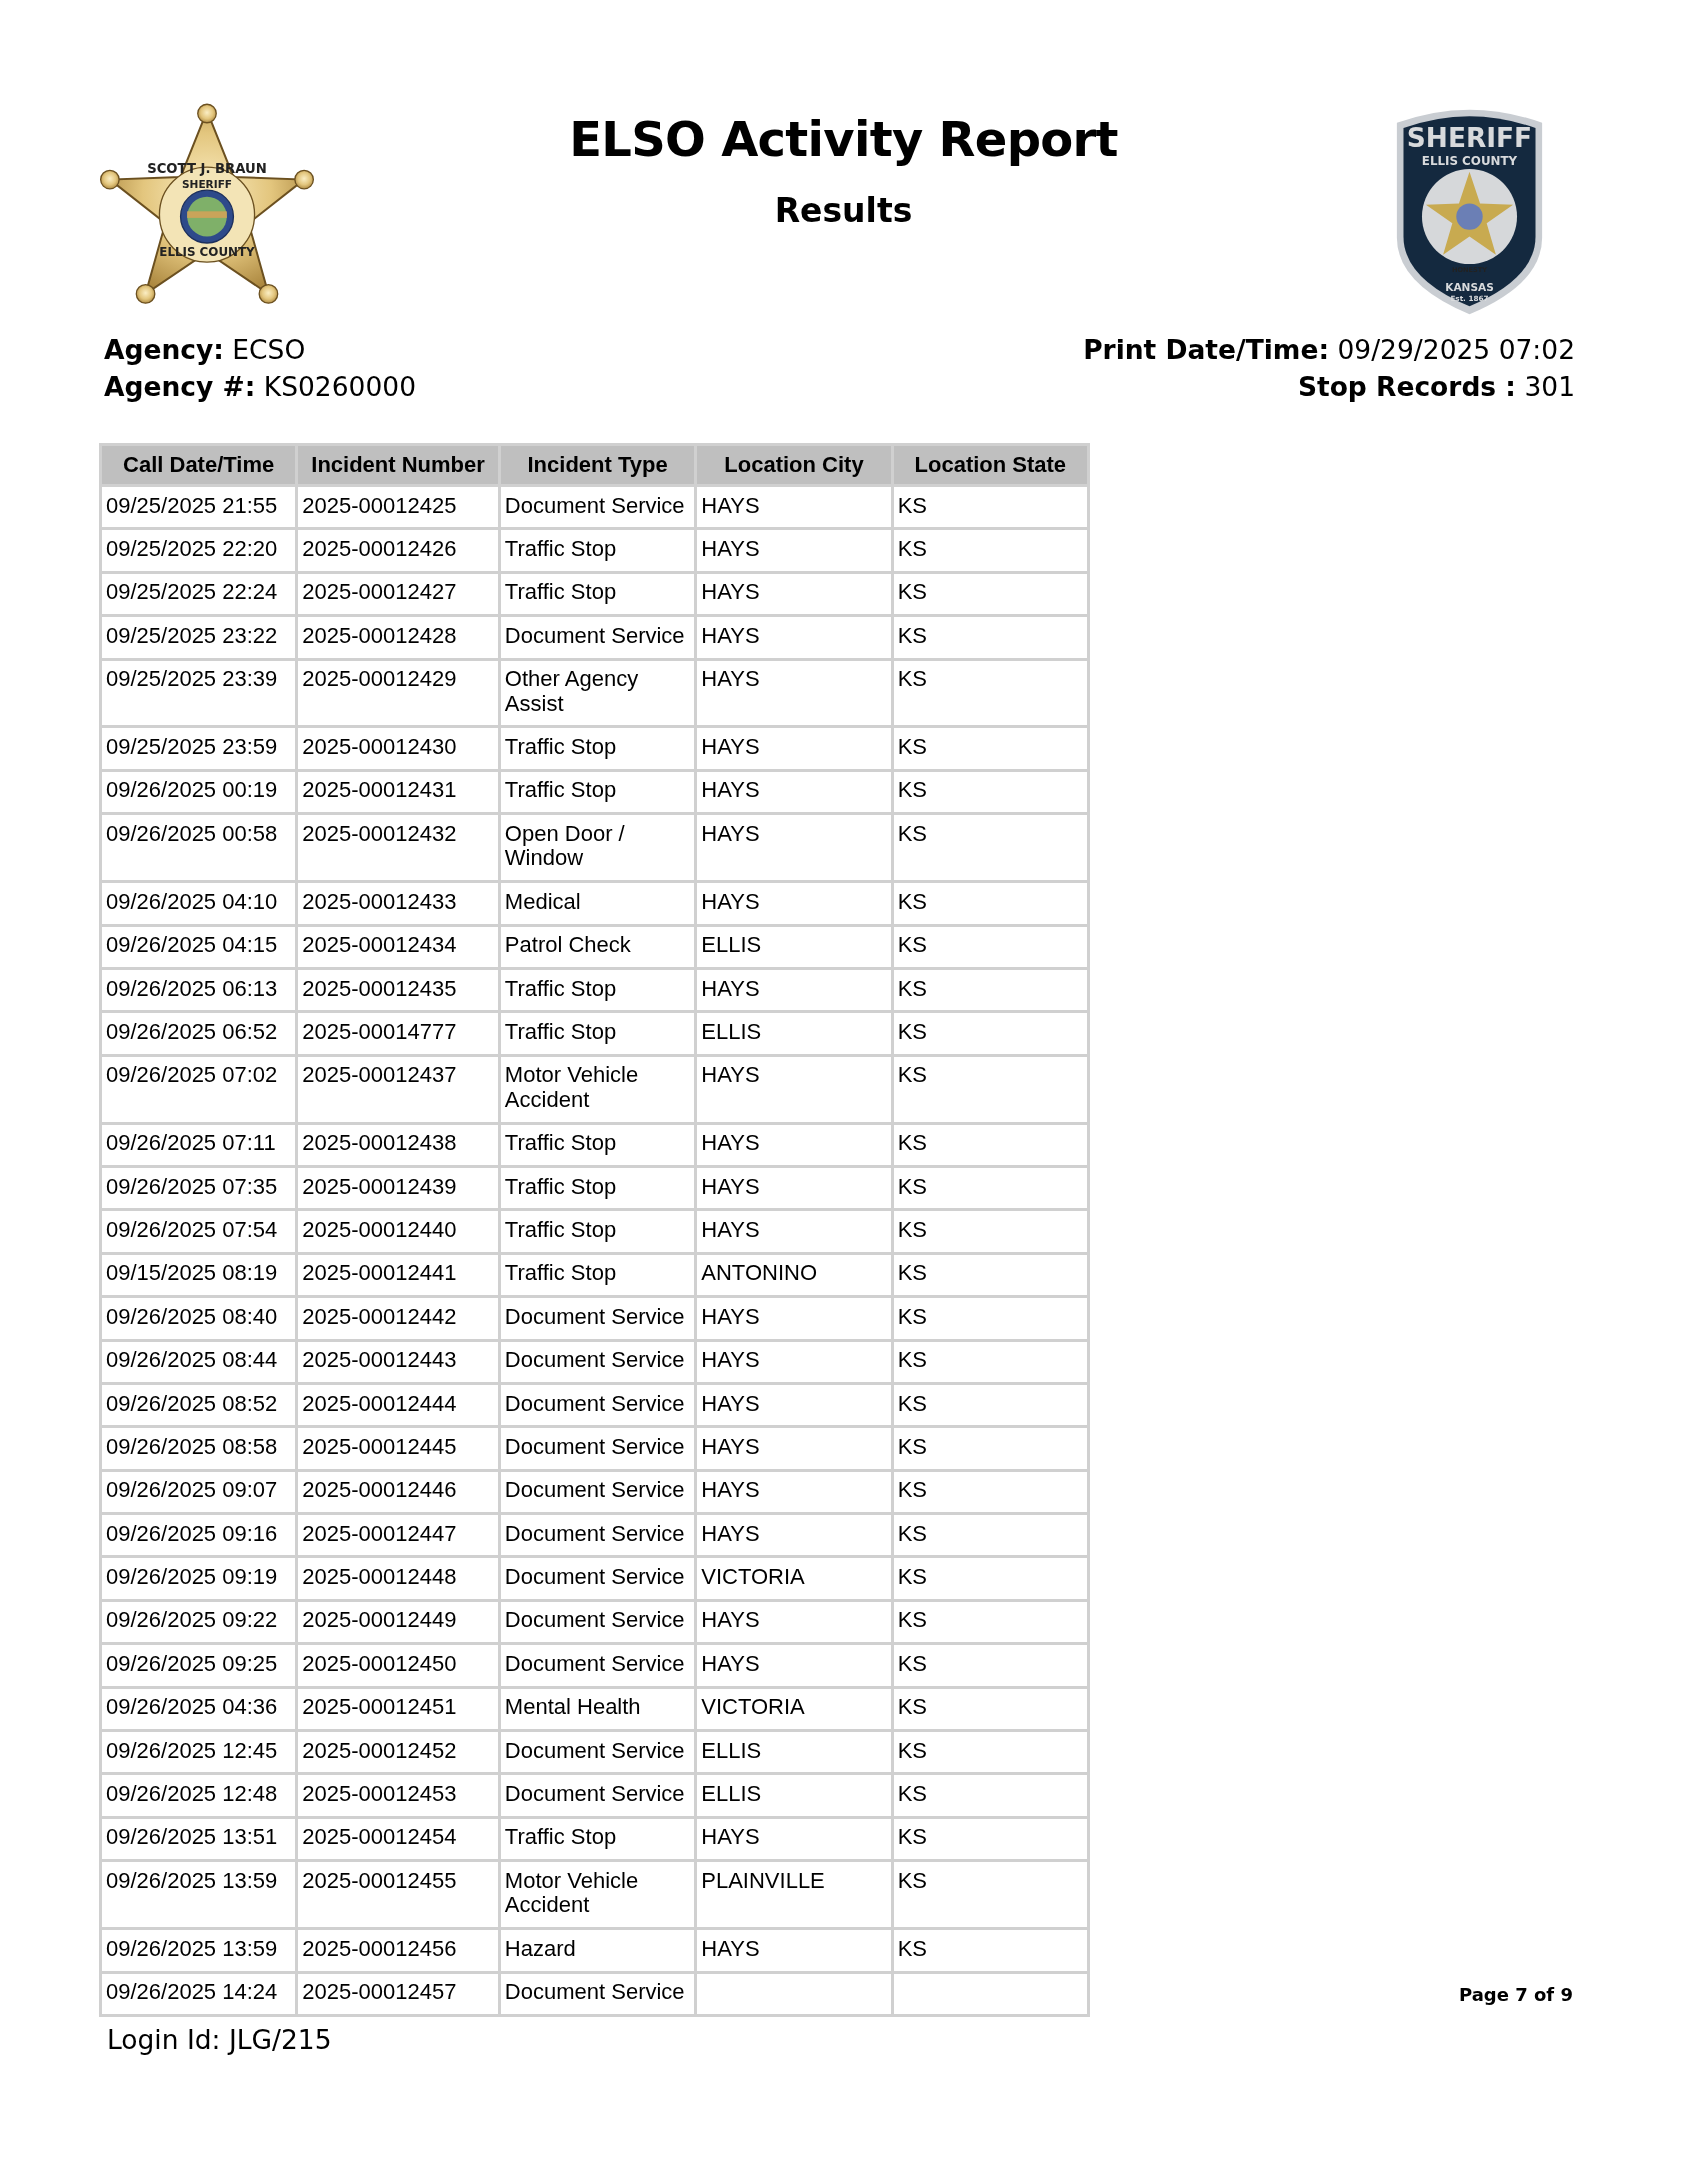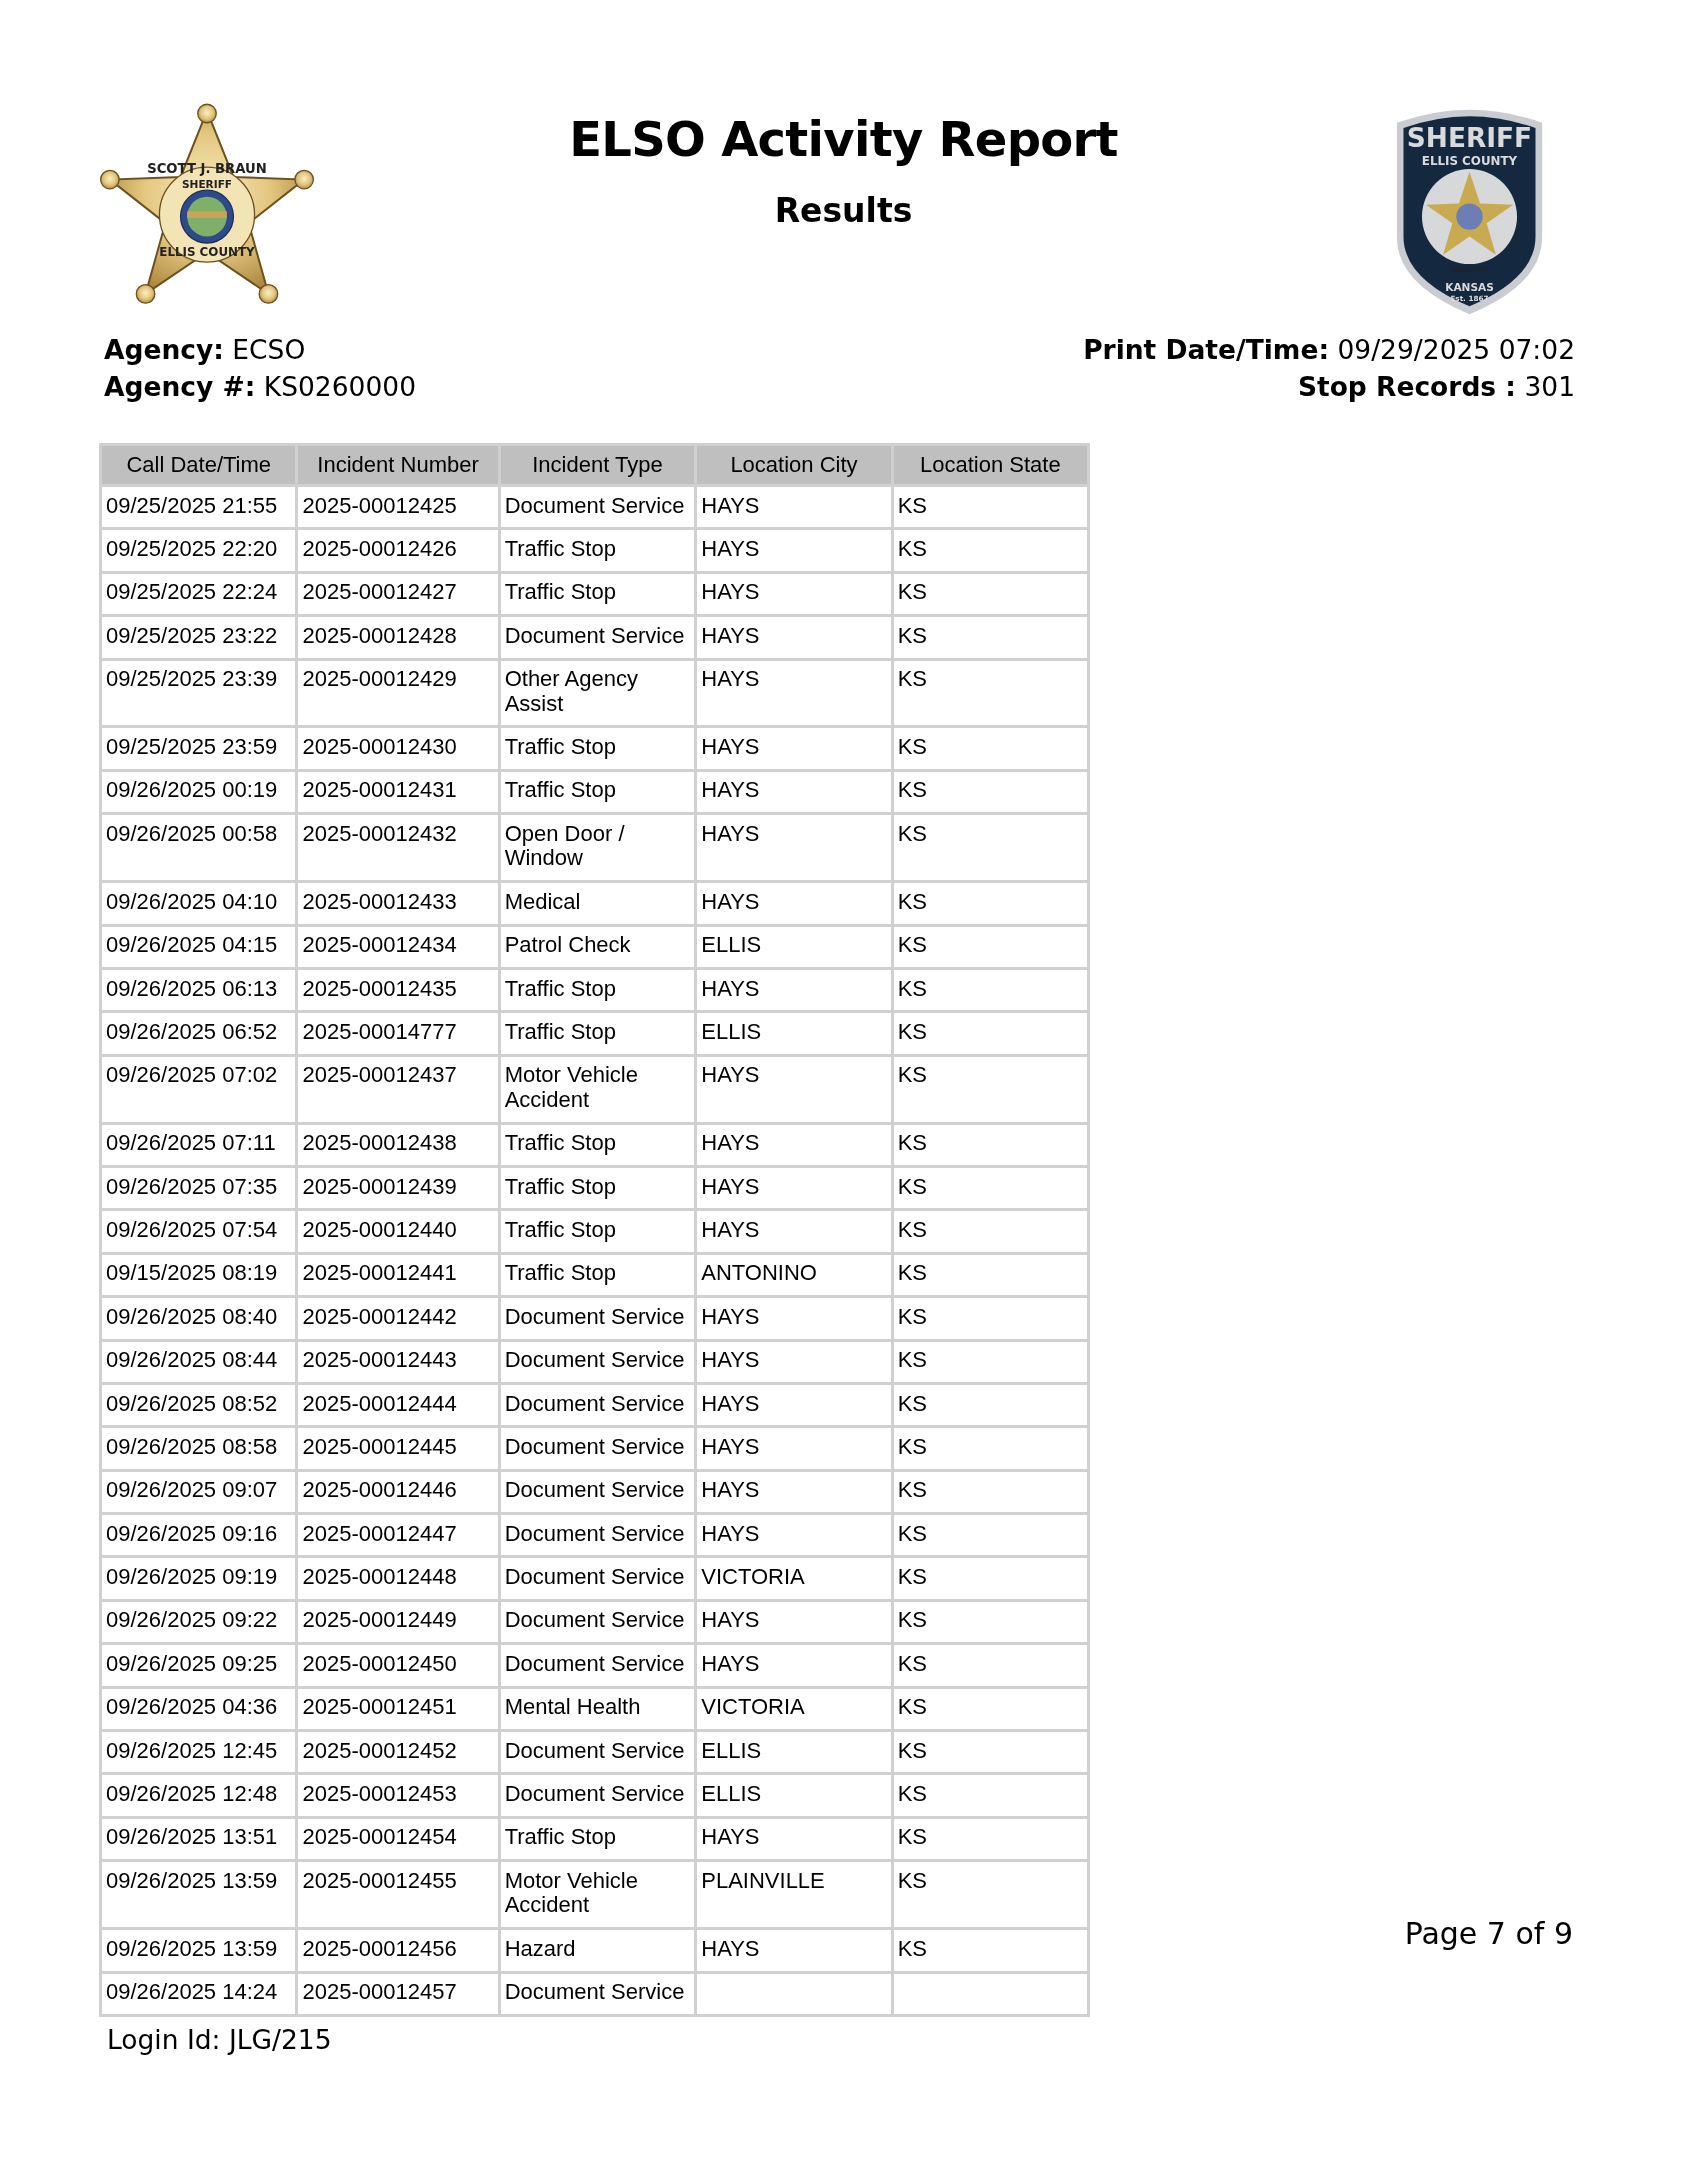--- a/index.html
+++ b/index.html
@@ -11,26 +11,26 @@
 
   .title { position: absolute; left: 0; width: 1687px; top: 111px; text-align: center; font-size: 48px; font-weight: bold; letter-spacing: -0.7px; }
   .subtitle { position: absolute; left: 0; width: 1687px; top: 191px; text-align: center; font-size: 33px; font-weight: bold; }
 
   .meta-left { position: absolute; left: 104px; top: 331px; font-size: 26.5px; line-height: 37px; }
   .meta-right { position: absolute; right: 112px; top: 331px; font-size: 26.5px; line-height: 37px; text-align: right; }
   .meta-line b { font-weight: bold; }
   .meta-val { font-weight: normal; }
 
   table.report { position: absolute; left: 99px; top: 443px; border-collapse: separate; border-spacing: 3.3px; background: #d0d0d0; width: 991px; }
-  table.report th { background: #bfbfbf; font-family: "Liberation Sans", sans-serif; font-weight: normal; font-size: 22px; height: 38px; padding: 0 4px; text-align: center; white-space: nowrap; }
+  table.report th { background: #bfbfbf; font-family: "Liberation Sans", sans-serif; font-weight: bold; font-size: 22px; height: 38px; padding: 0 4px; text-align: center; white-space: nowrap; }
   table.report td { background: #ffffff; font-family: "Liberation Sans", sans-serif; font-size: 22px; line-height: 24.5px; vertical-align: top; padding: 6.6px 4px 9.3px 4px; height: 24px; }
   .c1 { width: 188px; } .c2 { width: 193px; } .c3 { width: 189px; } .c4 { width: 189px; } .c5 { width: 188px; }
 
   .footer-left { position: absolute; left: 107px; top: 2024px; font-size: 26.5px; }
-  .footer-right { position: absolute; right: 114px; top: 1916px; font-size: 30px; }
+  .footer-right { position: absolute; right: 114px; top: 1984px; font-size: 18px; font-weight: bold; }
 </style>
 </head>
 <body>
 
 <div class="logo-left">
   <svg viewBox="0 0 330 330" width="218" height="218">
     <defs>
       <radialGradient id="gold" cx="50%" cy="45%" r="60%">
         <stop offset="0%" stop-color="#fbeec4"></stop>
         <stop offset="55%" stop-color="#e3c67e"></stop>

